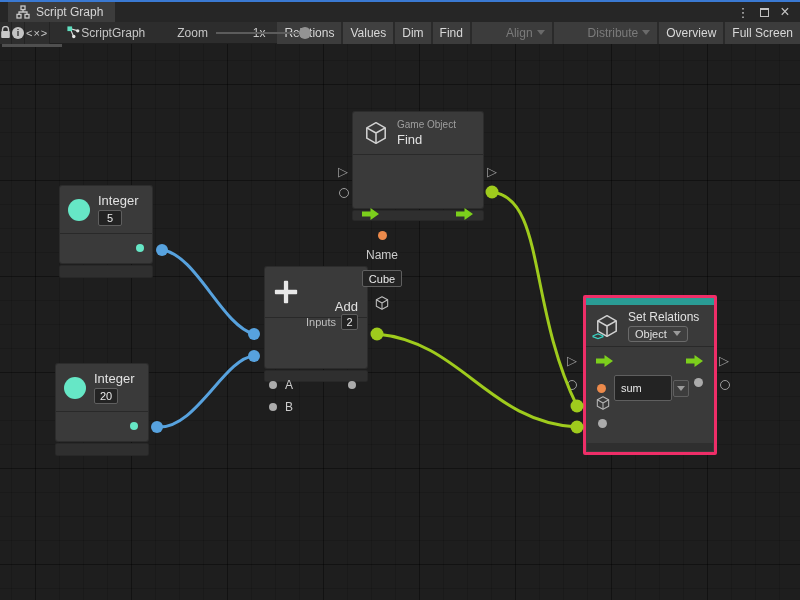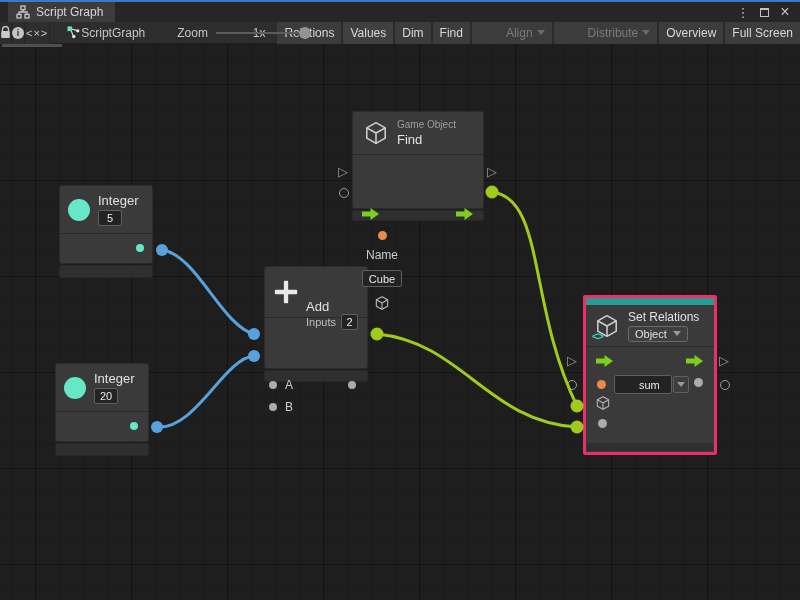--- a/index.html
+++ b/index.html
@@ -42,21 +42,21 @@
       linear-gradient(rgba(0,0,0,0.30) 1px, transparent 1px),
       linear-gradient(90deg, rgba(0,0,0,0.30) 1px, transparent 1px),
       linear-gradient(rgba(0,0,0,0.14) 1px, transparent 1px),
       linear-gradient(90deg, rgba(0,0,0,0.14) 1px, transparent 1px);
     background-size:96px 96px, 96px 96px, 24px 24px, 24px 24px;
     background-position:35px 40px, 35px 40px, 11px 16px, 11px 16px; }
   .hthumb { position:absolute; left:2px; top:0; width:60px; height:3px; background:#4f4f4f; }
 
   
   .node { position:absolute; z-index:2; }
-  .n-main { background:#3a3a3a; border-radius:2px; box-shadow:0 0 0 1px #2c2c2c; }
+  .n-main { background:#3a3a3a; border-radius:2px; box-shadow:0 0 0 1px #2c2c2c;text-align:right; }
   .n-footer { background:#2f2f2f; border-radius:1px; margin-top:3px; box-shadow:0 0 0 1px #282828; }
   .n-header { display:flex; align-items:center; gap:8px; border-bottom:1px solid #292929; }
   .n-title { font-size:13px; color:#e2e2e2; }
   .n-sub { font-size:10px; color:#9e9e9e; }
   .field { background:#232323; border:1px solid #5f5f5f; border-radius:2px; color:#e8e8e8; font-size:11px; display:flex; align-items:center; justify-content:center; }
   .dot { border-radius:50%; display:inline-block; }
   .dot-mint { background:var(--port_mint,#66e7c6); }
   .dot-orange { background:var(--port_orange,#ec8a4b); }
   .dot-gray { background:#ababab; }
   .flow-arrow { display:inline-block; }
@@ -89,21 +89,21 @@
 
   
   .sv { border:3px solid var(--selection_pink,#ee2e68); border-radius:2px; background:#3a3a3a; }
   .sv-strip { height:7px; background:var(--variable_teal,#2a9c95); }
   .sv-header { height:42px; padding:0 8px; display:flex; align-items:center; gap:8px; border-bottom:1px solid #292929; }
   .sv-col { display:flex; flex-direction:column; gap:2px; align-items:flex-start; }
   .pill { display:flex; align-items:center; gap:6px; background:#3f3f3f; border:1px solid #6a6a6a; border-radius:3px; padding:1px 6px; font-size:11px; color:#e0e0e0; }
   .sv-body { position:relative; height:95px; }
   .sv-footer { height:8px; background:#2f2f2f; margin:1px 1px 0 1px; }
   .combo { display:flex; align-items:center; }
-  .combo-field { width:58px; height:19px; justify-content:flex-start; padding-left:24px; }
+  .combo-field { width:58px; height:26px; justify-content:flex-start; padding-left:6px; }
   .combo-btn { width:16px; height:17px; background:#3d3d3d; border:1px solid #5f5f5f; border-radius:2px; margin-left:1px; display:flex; align-items:center; justify-content:center; }
   .svicon { position:relative; width:26px; height:26px; flex:0 0 auto; }
   .svicon .lt { position:absolute; left:-2px; bottom:-3px; font-size:11px; font-weight:bold; color:#3bd3c3; letter-spacing:-1px; background:transparent; }
 
   .wires { position:absolute; left:0; top:0; z-index:5; pointer-events:none; }
 </style>
 </head>
 <body>
 
 <div class="window">

